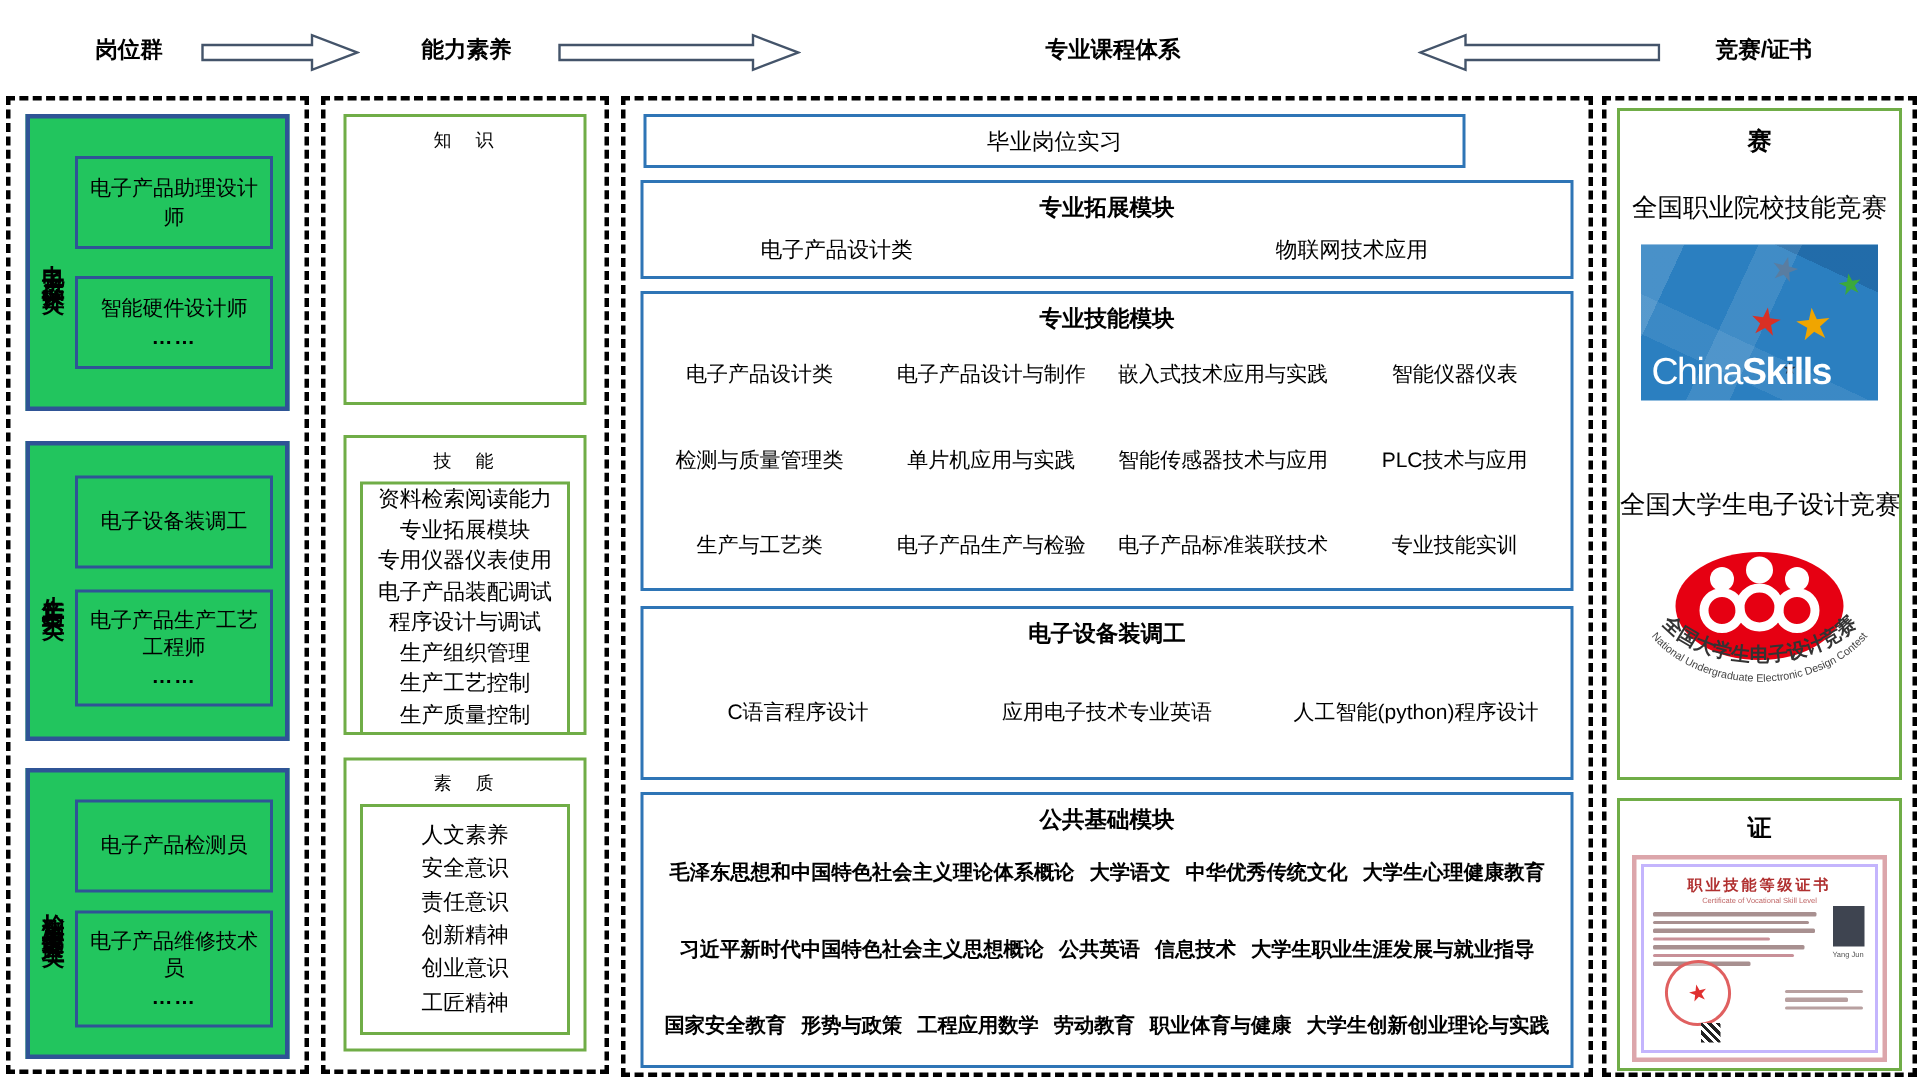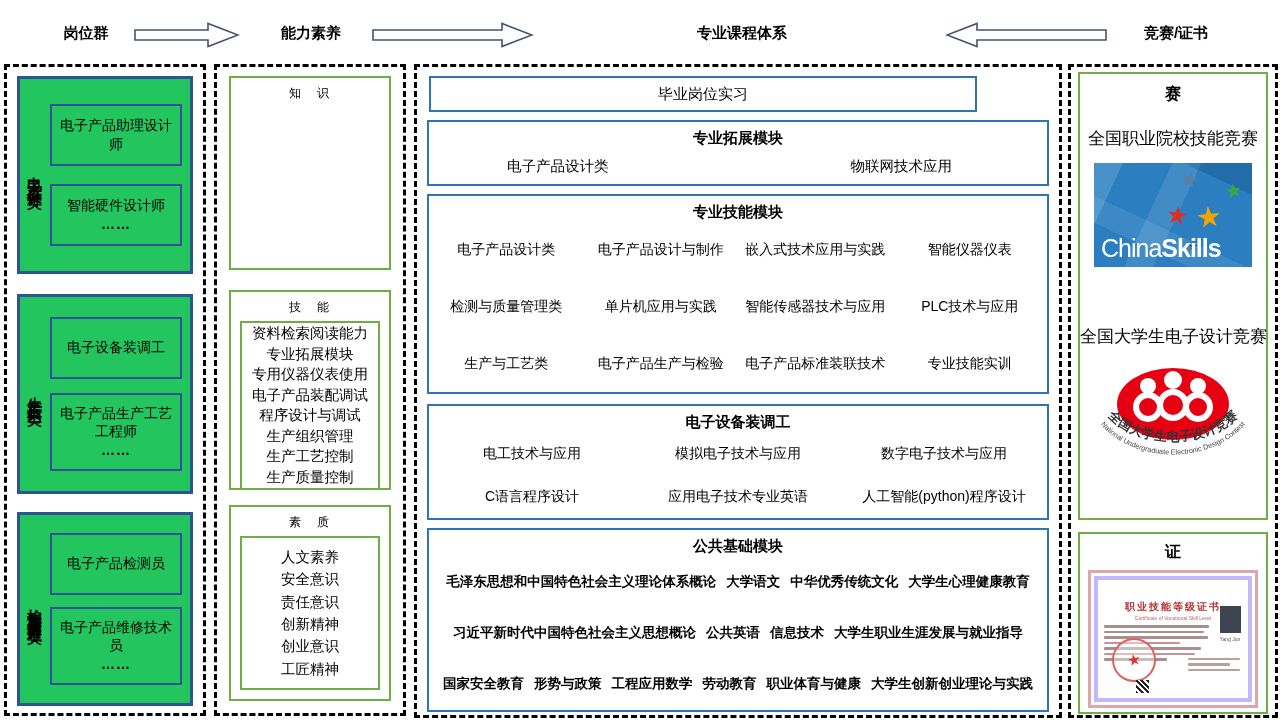--- a/index.html
+++ b/index.html
@@ -55,21 +55,21 @@
       linear-gradient(115deg,rgba(255,255,255,0.14) 0 14%,transparent 14% 38%,rgba(255,255,255,0.10) 38% 52%,transparent 52%),
       linear-gradient(205deg,rgba(0,40,90,0.22) 0 18%,transparent 18% 60%,rgba(255,255,255,0.08) 60% 75%,transparent 75%);}
   .cs-star{position:absolute;line-height:1;}
   .cs-text{position:absolute;left:7px;bottom:4px;color:#fff;font-size:25px;letter-spacing:-1px;white-space:nowrap;}
   .cs-text .b{font-weight:bold;}
 
   .nuedc{display:block;margin:6px auto 0;}
 
   .cert{position:relative;width:170px;height:138px;margin:7px auto 0;border:3px solid #DCA6AB;
         background:#fff;box-sizing:border-box;}
-  .cert-inner{position:absolute;inset:3px;border:4px solid #c4b5fd;padding:20px 6px;box-sizing:border-box;}
+  .cert-inner{position:absolute;inset:3px;border:2px solid #c4b5fd;padding:5px 6px;box-sizing:border-box;}
   .cert-title{text-align:center;font-weight:bold;font-size:10px;color:#B03030;letter-spacing:2px;}
   .cert-sub{text-align:center;font-size:5px;color:#C06868;margin-top:1px;}
   .bar{height:2.5px;background:#A89090;margin:3px 0;border-radius:1px;}
   .bar.red{background:#C89098;}
   .cert-photo{position:absolute;top:26px;right:7px;width:21px;height:27px;background:#3E4450;}
   .cert-photo-cap{position:absolute;top:56px;right:4px;width:28px;text-align:center;font-size:5px;color:#555;}
   .cert-seal{position:absolute;left:14px;bottom:16px;width:40px;height:40px;border:2px solid #E06060;
              border-radius:50%;display:flex;align-items:center;justify-content:center;
              color:#E03030;font-size:15px;transform:rotate(-12deg);background:rgba(255,255,255,0.4);}
   .cert-qr{position:absolute;left:38px;bottom:5px;width:13px;height:13px;
@@ -205,25 +205,20 @@
       <div class="mrow cols4">
         <span>生产与工艺类</span>
         <span>电子产品生产与检验</span>
         <span>电子产品标准装联技术</span>
         <span>专业技能实训</span>
       </div>
     </div>
 
     <div class="mod" style="left:10px;top:337px;width:622px;height:116px">
       <div class="mtitle">电子设备装调工</div>
-      <div class="mrow cols3">
-        <span>电工技术与应用</span>
-        <span>模拟电子技术与应用</span>
-        <span>数字电子技术与应用</span>
-      </div>
       <div class="mrow cols3">
         <span>C语言程序设计</span>
         <span>应用电子技术专业英语</span>
         <span>人工智能(python)程序设计</span>
       </div>
     </div>
 
     <div class="mod" style="left:10px;top:461px;width:622px;height:184px">
       <div class="mtitle">公共基础模块</div>
       <div class="pubrow">

